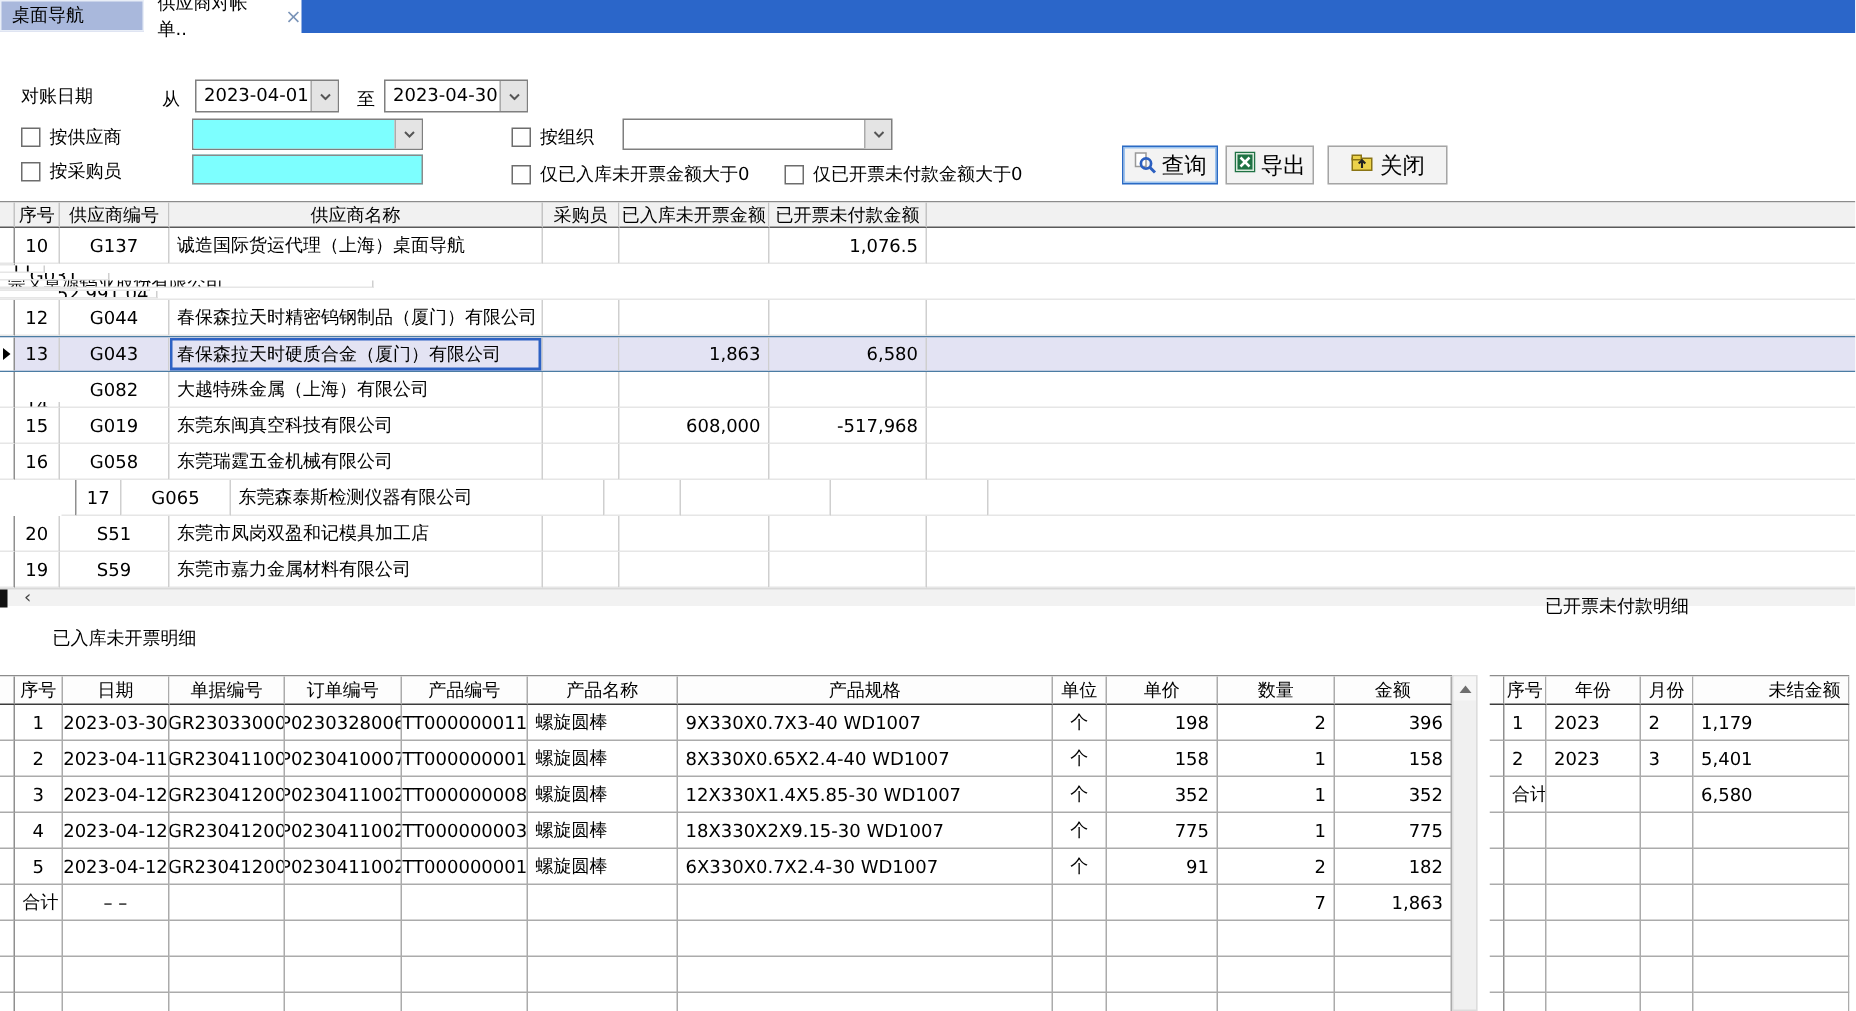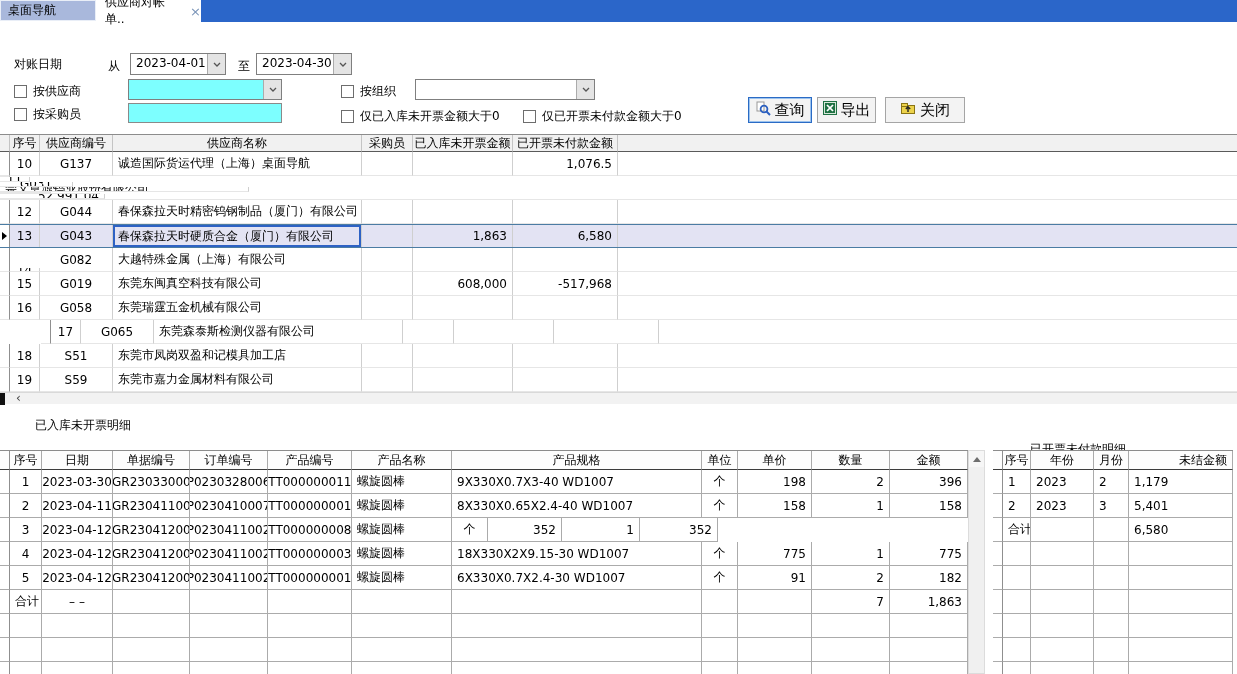--- a/index.html
+++ b/index.html
@@ -63,21 +63,21 @@
   .tri{width:0;height:0;border-left:5px solid #000;border-top:4px solid transparent;border-bottom:4px solid transparent}
   
   .det .tcell{border-right:1px solid #ababab;border-bottom:1px solid #ababab}
   .det .selcell{border-right:1px solid #8f8f8f;border-bottom:1px solid #ababab}
   .trow.hdr.det{border-top:1px solid #8c8c8c}
   .hdr.det .tcell,.hdr.det .selcell{background:#fdfdfd;border-bottom:1px solid #3c3c3c}
   #main-table{left:0;top:134px;width:1237px}
   #instock-table{left:0;top:450px;width:968px;height:224px;overflow:hidden}
   #invoiced-table{left:993px;top:450px;width:240px;height:224px;overflow:hidden}
   #title-instock{left:35px;top:418px}
-  #title-invoiced{left:1030px;top:442px}
+  #title-invoiced{left:1030px;top:397px}
 
   
   #hscroll{left:0;top:392px;width:1237px;height:12px;background:#f2f2f2;border-top:1px solid #d9d9d9;box-sizing:border-box}
   #hscroll .hthumb{position:absolute;left:0;top:0;width:5px;height:12px;background:#111}
   #hscroll .larr{position:absolute;left:16px;top:-1px;color:#444;font-size:12px;line-height:12px}
   #vscroll{left:968px;top:450px;width:17px;height:224px;background:#f0f0f0;border:1px solid #dcdcdc;box-sizing:border-box}
   .vbtn{width:15px;height:16px;background:#f6f6f6;display:flex;align-items:center;justify-content:center}
   .up-tri{width:0;height:0;border-bottom:5px solid #6e6e6e;border-left:4px solid transparent;border-right:4px solid transparent}
 </style>
 </head>
@@ -273,21 +273,21 @@
         <div class="tcell" style="width: 30px; justify-content: center;">17</div>
         <div class="tcell" style="width: 73px; justify-content: center;">G065</div>
         <div class="tcell" style="width: 249px; justify-content: flex-start;">东莞森泰斯检测仪器有限公司</div>
         <div class="tcell" style="width: 51px; justify-content: flex-start;"></div>
         <div class="tcell" style="width: 100px; justify-content: flex-end;"></div>
         <div class="tcell" style="width: 105px; justify-content: flex-end;"></div>
         <div class="tcell fill"></div>
       </div>
       <div class="trow main" style="height: 24px;">
         <div class="selcell" style="width: 10px;"></div>
-        <div class="tcell" style="width: 30px; justify-content: center;">18</div>
+        <div class="tcell" style="width: 30px; justify-content: center;">20</div>
         <div class="tcell" style="width: 73px; justify-content: center;">S51</div>
         <div class="tcell" style="width: 249px; justify-content: flex-start;">东莞市凤岗双盈和记模具加工店</div>
         <div class="tcell" style="width: 51px; justify-content: flex-start;"></div>
         <div class="tcell" style="width: 100px; justify-content: flex-end;"></div>
         <div class="tcell" style="width: 105px; justify-content: flex-end;"></div>
         <div class="tcell fill"></div>
       </div>
       <div class="trow main" style="height: 24px;">
         <div class="selcell" style="width: 10px;"></div>
         <div class="tcell" style="width: 30px; justify-content: center;">19</div>
@@ -352,20 +352,21 @@
         <div class="tcell" style="width: 78px; justify-content: flex-end;">158</div>
       </div>
       <div class="trow det" style="height: 24px;">
         <div class="selcell" style="width: 10px;"></div>
         <div class="tcell" style="width: 32px; justify-content: center;">3</div>
         <div class="tcell" style="width: 71px; justify-content: center;">2023-04-12</div>
         <div class="tcell" style="width: 77px; justify-content: center;">CGR230412006</div>
         <div class="tcell" style="width: 78px; justify-content: center;">P0230411002</div>
         <div class="tcell" style="width: 84px; justify-content: center;">CTT0000000086</div>
         <div class="tcell" style="width: 100px; justify-content: flex-start;">螺旋圆棒</div>
+        <div class="tcell" style="width: 250px; justify-content: flex-start;">12X330X1.4X5.85-30 WD1007</div>
         <div class="tcell" style="width: 36px; justify-content: center;">个</div>
         <div class="tcell" style="width: 74px; justify-content: flex-end;">352</div>
         <div class="tcell" style="width: 78px; justify-content: flex-end;">1</div>
         <div class="tcell" style="width: 78px; justify-content: flex-end;">352</div>
       </div>
       <div class="trow det" style="height: 24px;">
         <div class="selcell" style="width: 10px;"></div>
         <div class="tcell" style="width: 32px; justify-content: center;">4</div>
         <div class="tcell" style="width: 71px; justify-content: center;">2023-04-12</div>
         <div class="tcell" style="width: 77px; justify-content: center;">CGR230412006</div>

